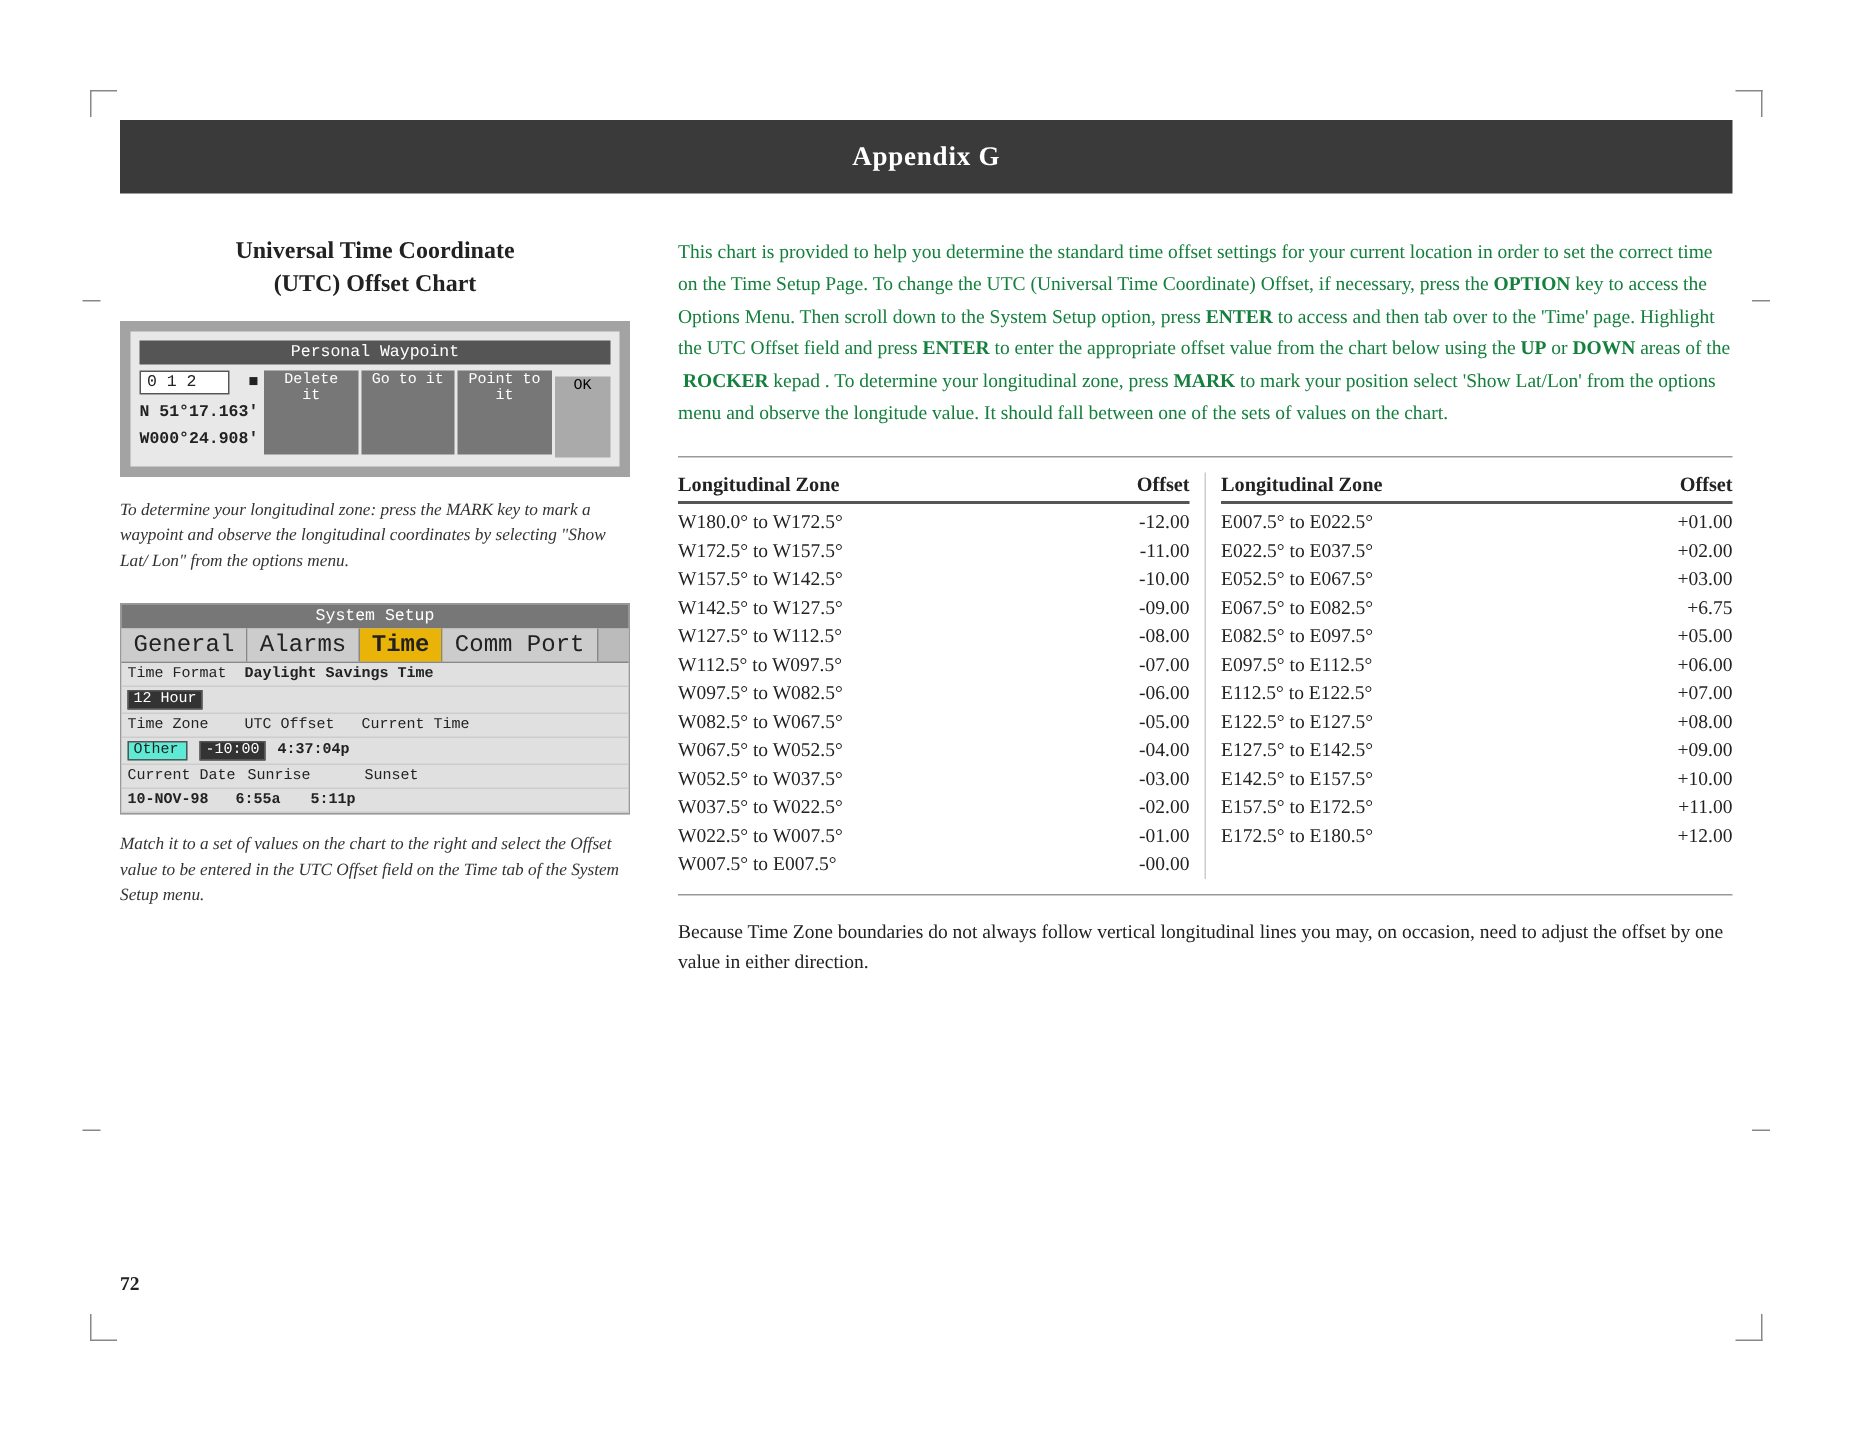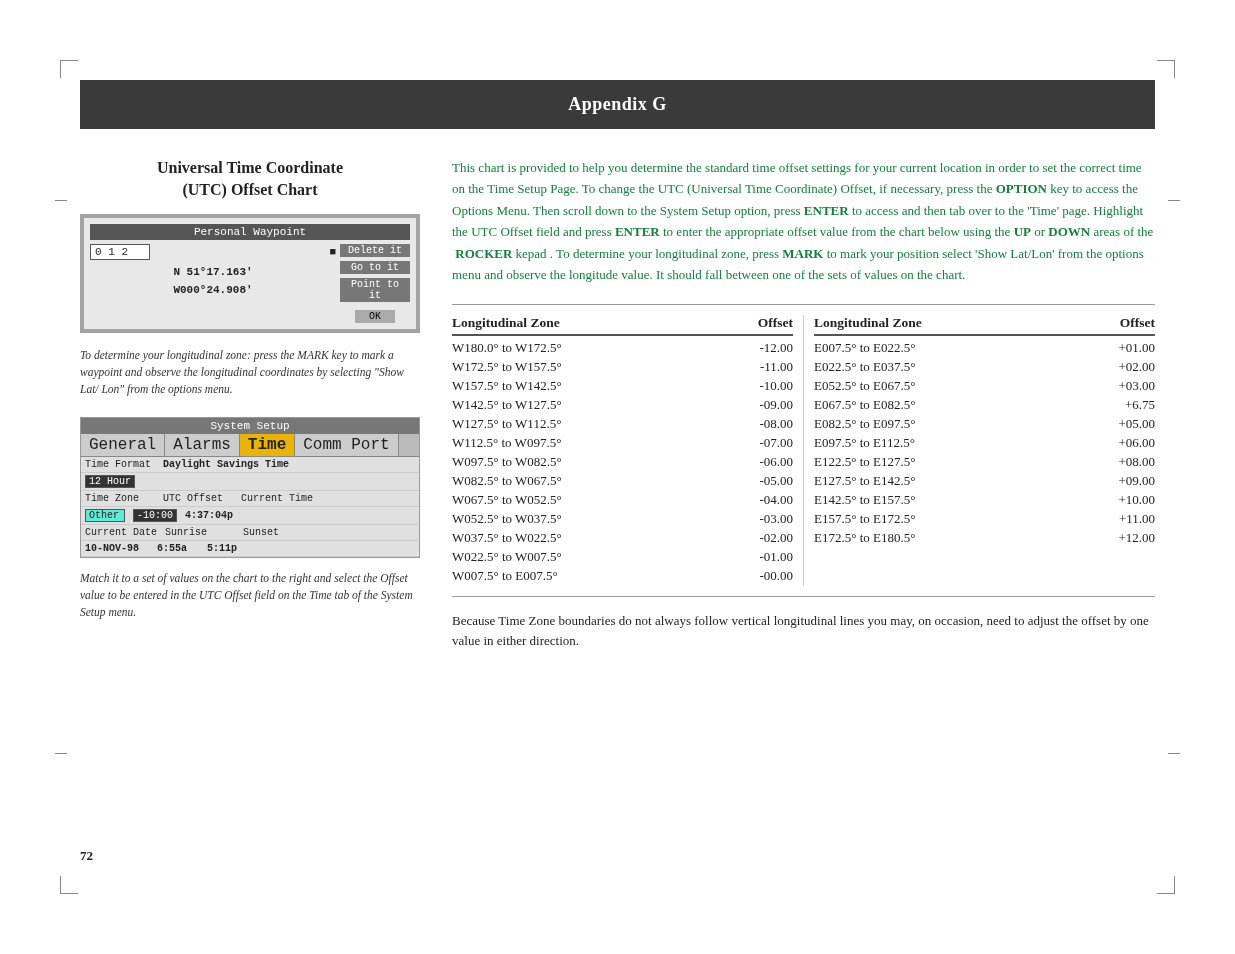--- a/index.html
+++ b/index.html
@@ -73,21 +73,21 @@
     .section-title {
       font-size: 16px;
       font-weight: bold;
       text-align: center;
       margin-bottom: 12px;
       line-height: 1.4;
     }
 
     
     .device-box {
-      border: 4px solid #a3a3a3;
+      border: 7px solid #a3a3a3;
       background: #e8e8e8;
       padding: 6px;
       margin-bottom: 14px;
       font-family: 'Courier New', monospace;
       font-size: 11px;
     }
 
     .device-title-bar {
       background: #555;
       color: #fff;
@@ -309,21 +309,21 @@
       display: flex;
       gap: 4px;
     }
 
     .device-left-area {
       flex: 1;
     }
 
     .device-buttons-area {
       display: flex;
-      flex-direction: column;
+      flex-direction: row;
       gap: 2px;
       min-width: 68px;
     }
   </style>
 </head>
 <body>
 
 <div class="corner-mark corner-tl"></div>
 <div class="corner-mark corner-tr"></div>
 <div class="corner-mark corner-bl"></div>
@@ -525,20 +525,24 @@
               </div>
               <div class="chart-data-row">
                 <span class="zone-val">E082.5° to E097.5°</span>
                 <span class="offset-val">+05.00</span>
               </div>
               <div class="chart-data-row">
                 <span class="zone-val">E097.5° to E112.5°</span>
                 <span class="offset-val">+06.00</span>
               </div>
               <div class="chart-data-row">
+                <span class="zone-val">E112.5° to E122.5°</span>
+                <span class="offset-val">+07.00</span>
+              </div>
+              <div class="chart-data-row">
                 <span class="zone-val">E122.5° to E127.5°</span>
                 <span class="offset-val">+08.00</span>
               </div>
               <div class="chart-data-row">
                 <span class="zone-val">E127.5° to E142.5°</span>
                 <span class="offset-val">+09.00</span>
               </div>
               <div class="chart-data-row">
                 <span class="zone-val">E142.5° to E157.5°</span>
                 <span class="offset-val">+10.00</span>

